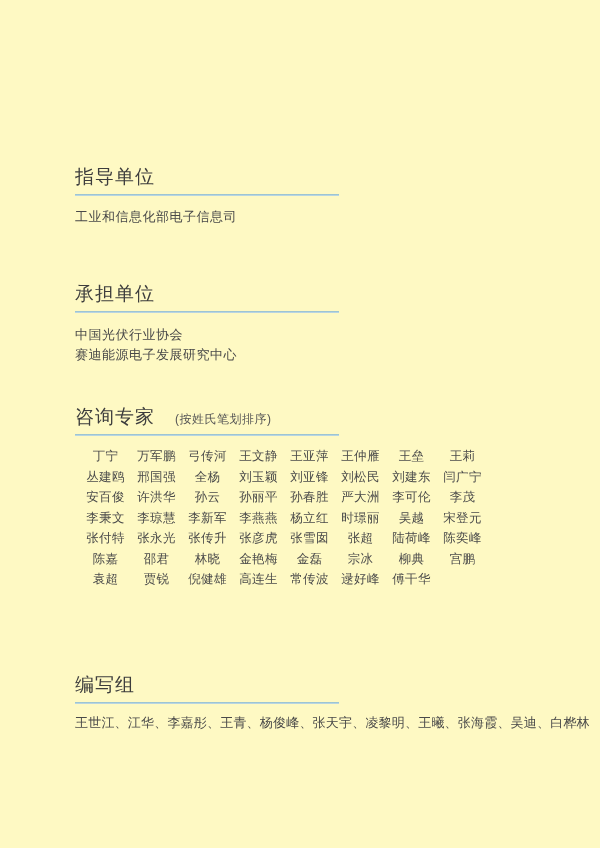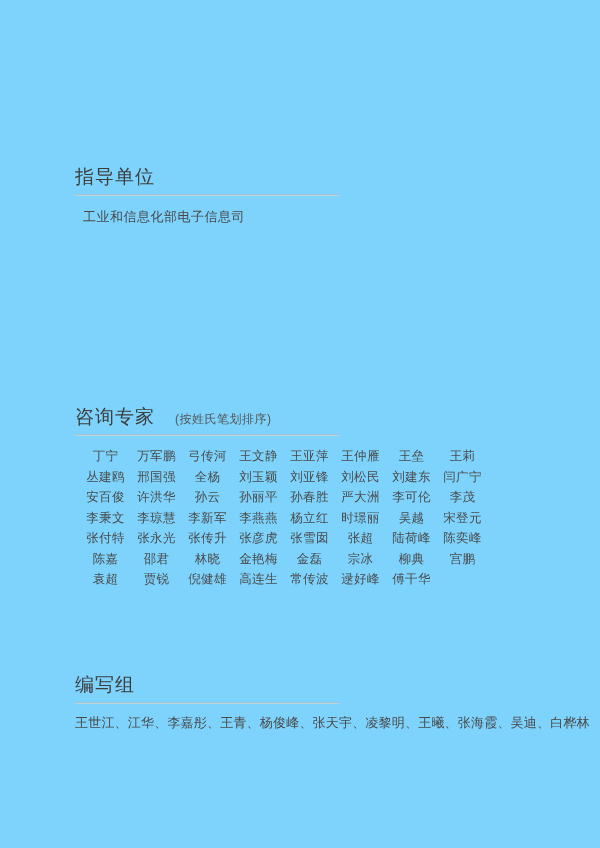--- a/index.html
+++ b/index.html
@@ -1,20 +1,20 @@
 <!DOCTYPE html>
 <html><head>
 <meta charset="utf-8">
 <style>
   html, body { margin: 0; padding: 0; background: #ffffff; }
   .page {
     position: relative;
     width: 600px;
     height: 848px;
-    background: #7dd3fc;
+    background: #fef9c3;
     font-family: "Liberation Sans", "DejaVu Sans", sans-serif;
     overflow: hidden;
   }
   .sec { position: absolute; left: 75px; }
   .sec-title-row { display: flex; align-items: baseline; }
   .sec-title {
     margin: 0;
     font-size: 19px;
     font-weight: 400;
     color: #3d3d3d;
@@ -27,21 +27,21 @@
     margin-left: 20px;
     letter-spacing: 0.5px;
   }
   .rule {
     width: 264px;
     height: 2px;
     margin-top: 6px;
     background: linear-gradient(#8fbccd, #c6dde8);
   }
   .body-line {
-    margin: 11px 0 0 8px;
+    margin: 11px 0 0 0;
     font-size: 13px;
     color: #494949;
     line-height: 19px;
     letter-spacing: 0.5px;
   }
   .experts-grid { margin: 10px 0 0 5px; }
   .expert-row {
     display: grid;
     grid-template-columns: repeat(8, 51px);
   }
@@ -68,20 +68,28 @@
 <div class="page">
 
   <section class="sec" style="top:166px">
     <div class="sec-title-row">
       <h2 class="sec-title">指导单位</h2>
     </div>
     <div class="rule"></div>
     <p class="body-line">工业和信息化部电子信息司</p>
   </section>
 
+  <section class="sec" style="top:283px">
+    <div class="sec-title-row">
+      <h2 class="sec-title">承担单位</h2>
+    </div>
+    <div class="rule"></div>
+    <p class="body-line" style="margin-top:12px">中国光伏行业协会</p>
+    <p class="body-line" style="margin-top:1px">赛迪能源电子发展研究中心</p>
+  </section>
 
   <section class="sec" style="top:406px">
     <div class="sec-title-row">
       <h2 class="sec-title">咨询专家</h2>
       <span class="sec-subtitle">(按姓氏笔划排序)</span>
     </div>
     <div class="rule"></div>
     <div class="experts-grid">
         <div class="expert-row">
           <div class="expert">丁宁</div>

